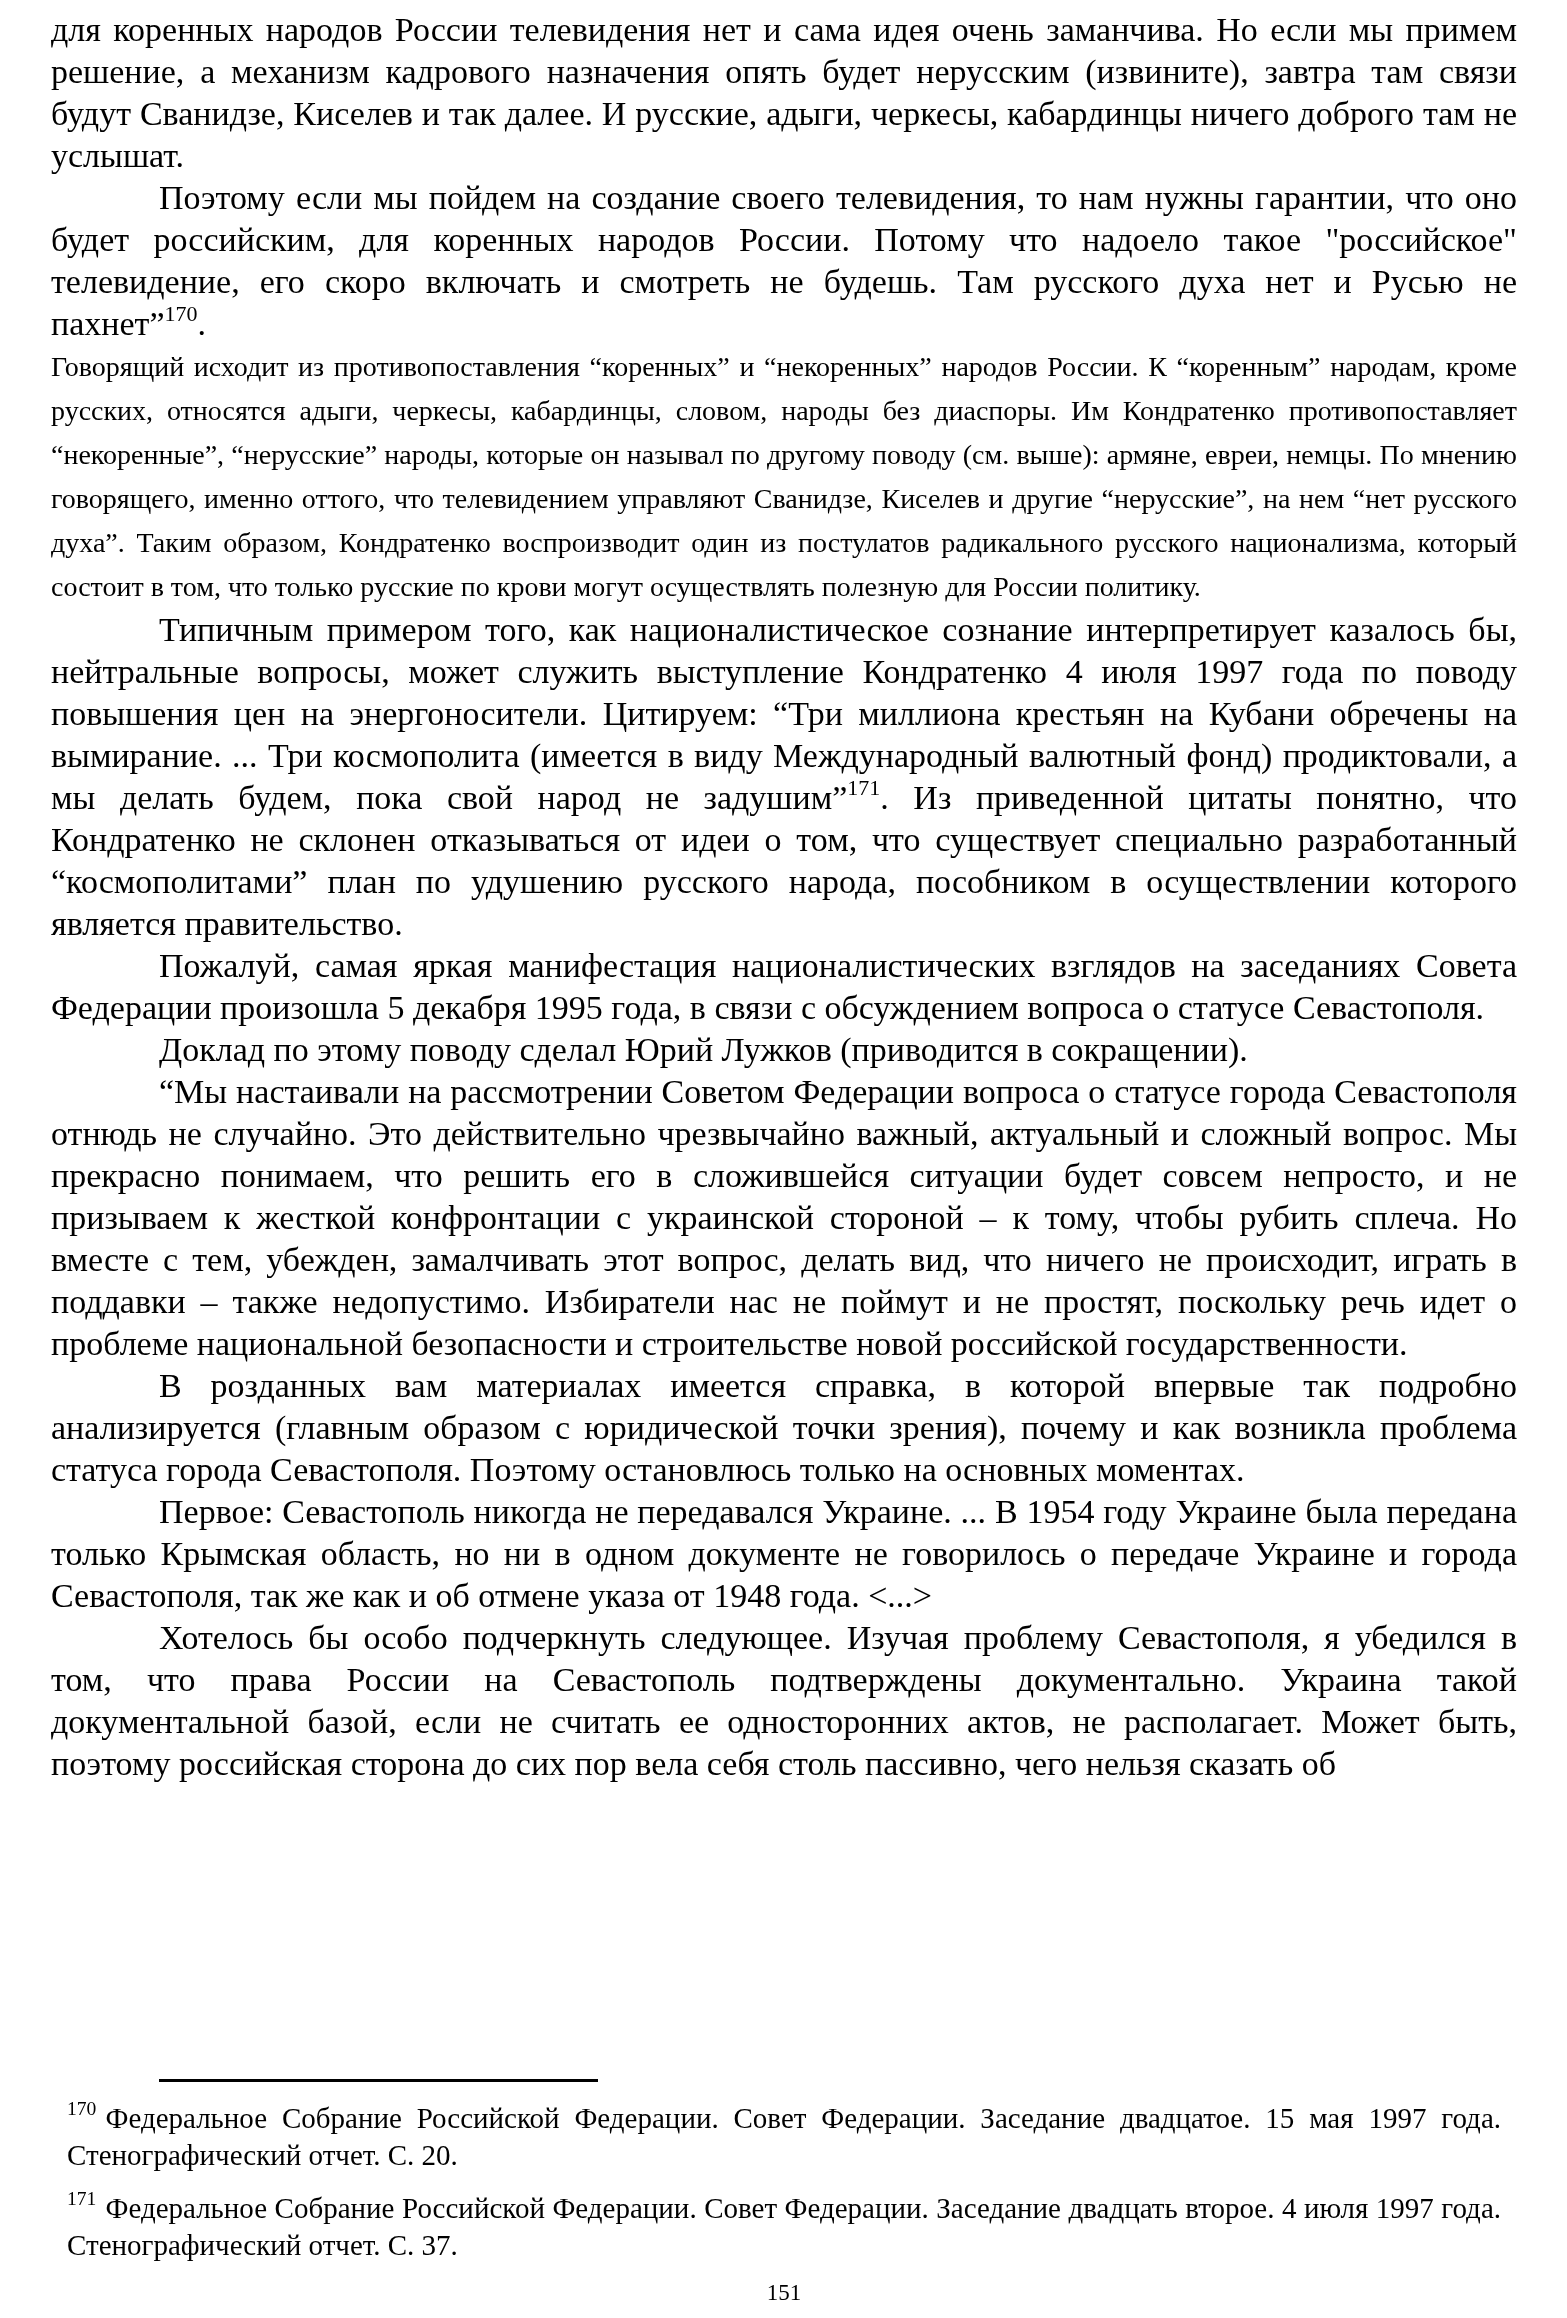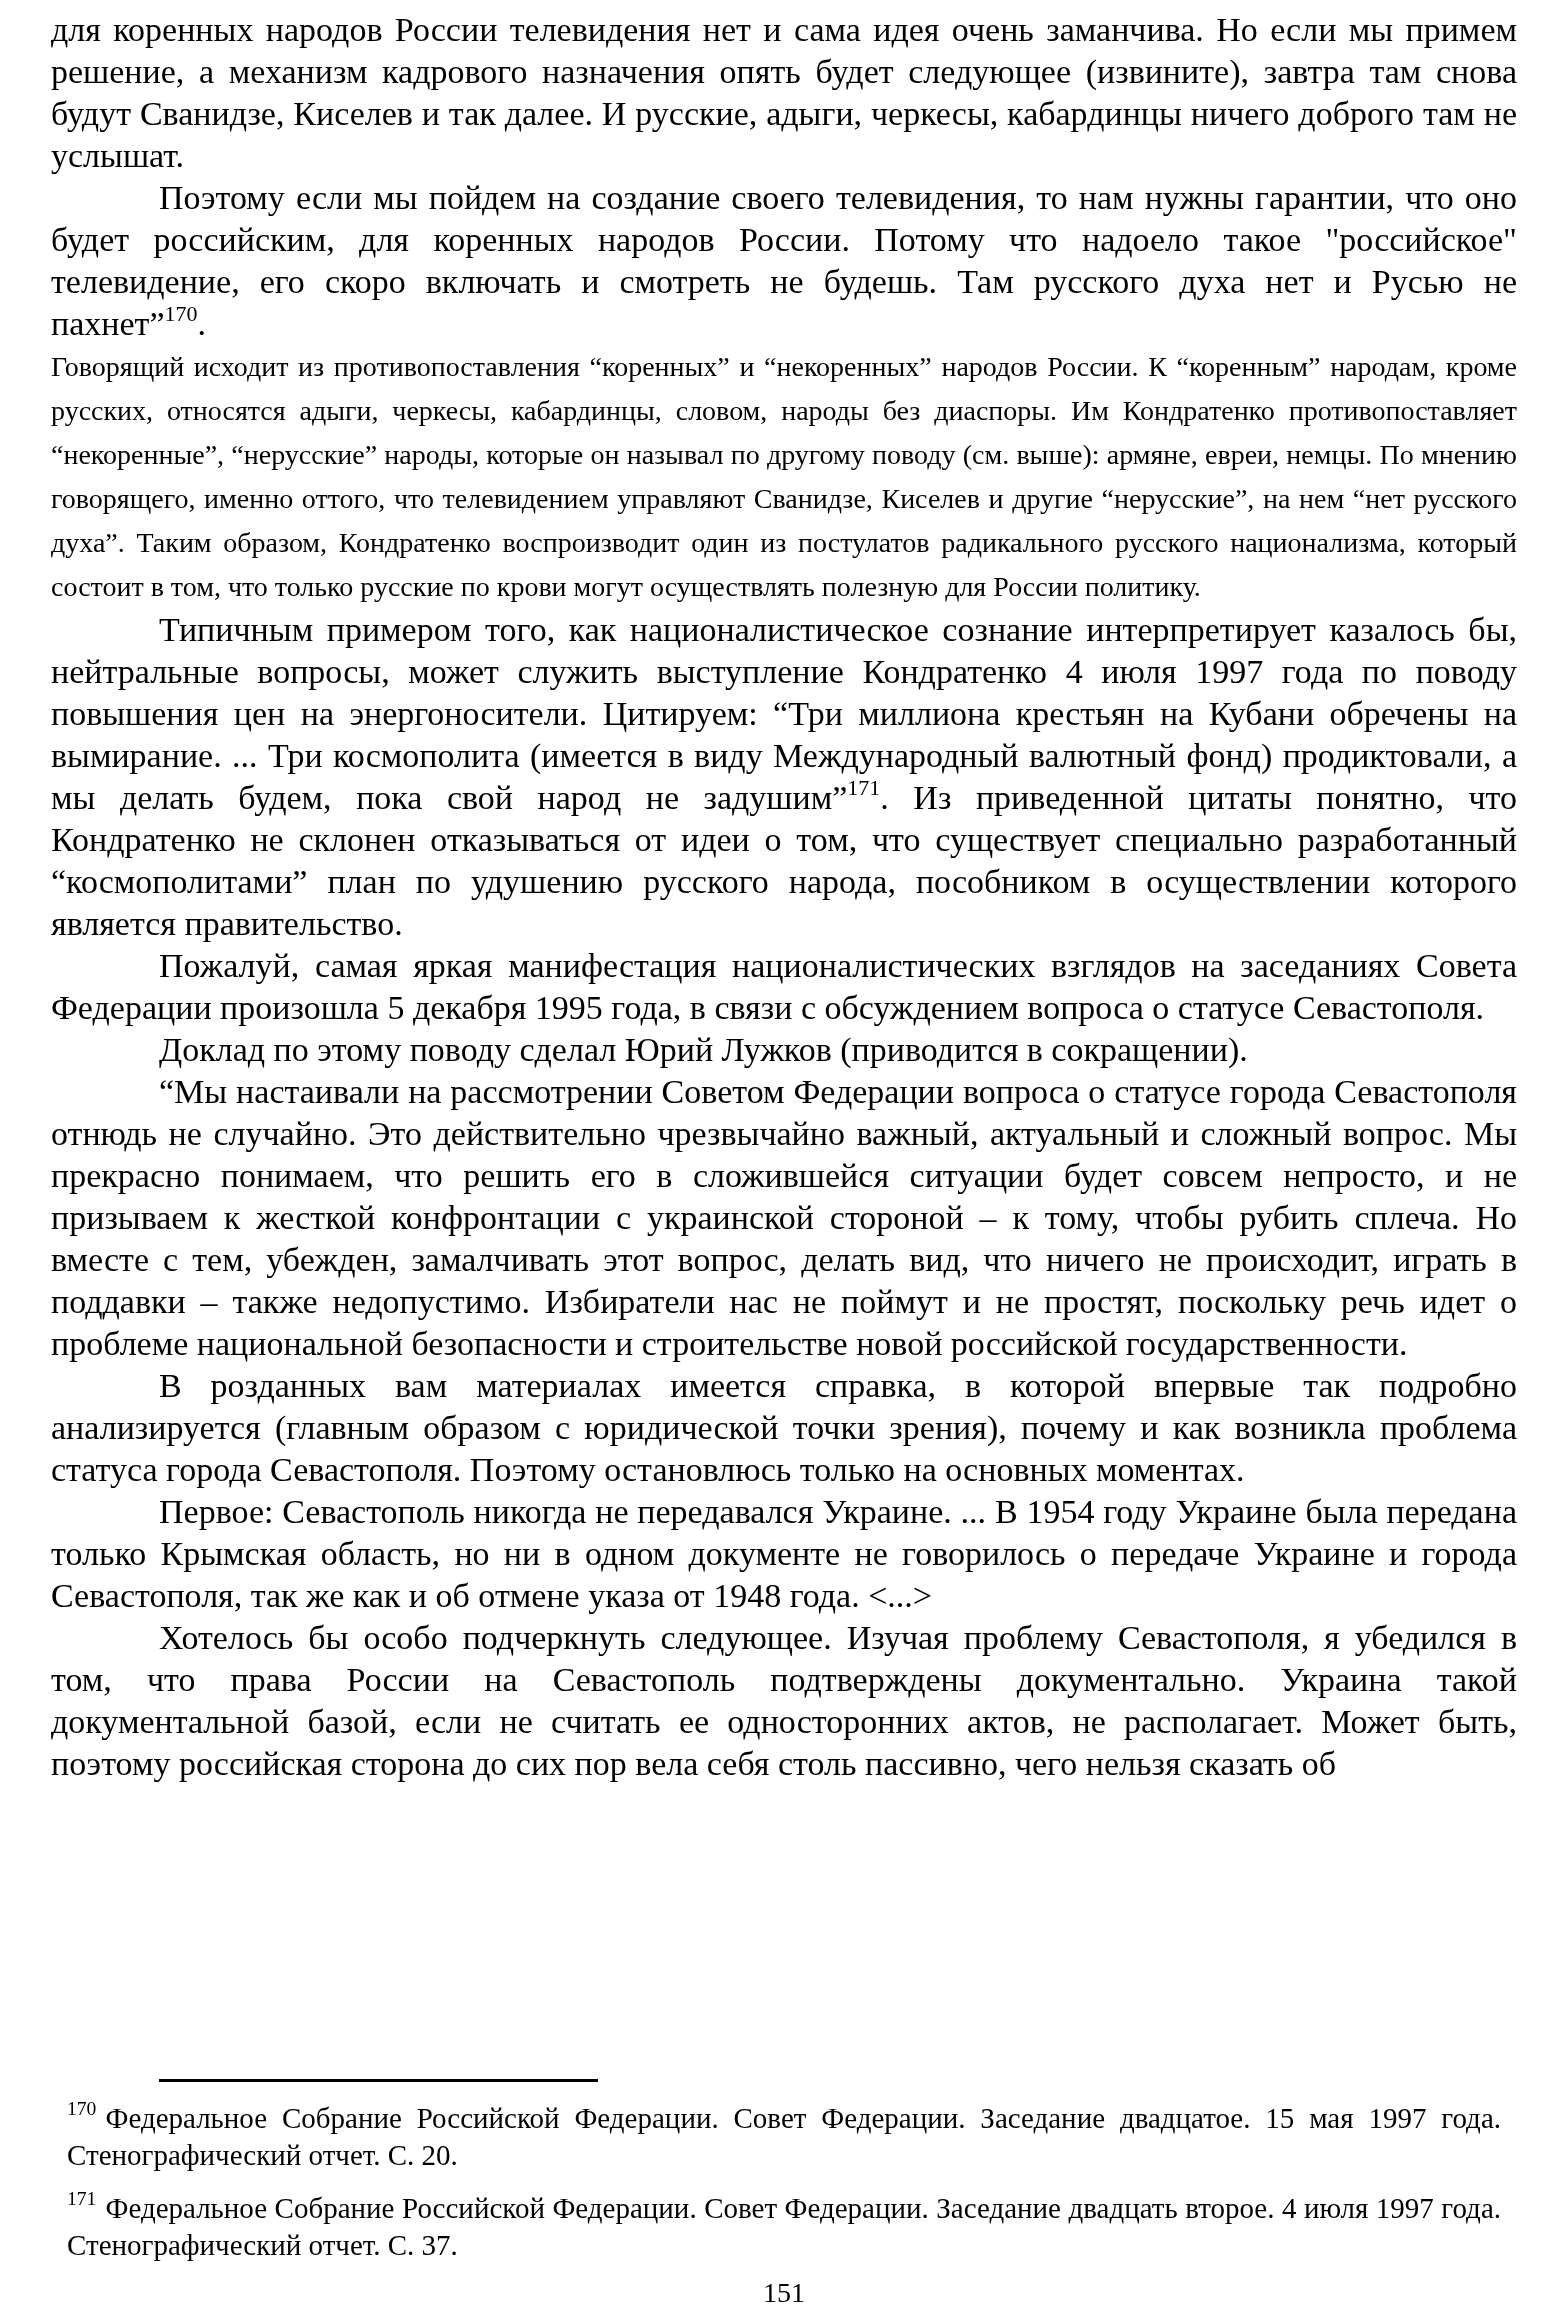--- a/index.html
+++ b/index.html
@@ -71,30 +71,30 @@
     line-height: 0;
     vertical-align: 13px;
     padding-right: 9.1px;
   }
   .page-number {
     position: absolute;
     left: 0;
     right: 0;
     top: 2276px;
     text-align: center;
-    font-size: 28px;
+    font-size: 23px;
     line-height: 33px;
   }
 </style>
 </head>
 <body>
 
 <div class="page">
 
-  <p class="body-text continuation">для коренных народов России телевидения нет и сама идея очень заманчива. Но если мы примем решение, а механизм кадрового назначения опять будет следующее (извините), завтра там снова будут Сванидзе, Киселев и так далее. И русские, адыги, черкесы, кабардинцы ничего доброго там не услышат.</p>
+  <p class="body-text continuation">для коренных народов России телевидения нет и сама идея очень заманчива. Но если мы примем решение, а механизм кадрового назначения опять будет нерусским (извините), завтра там связи будут Сванидзе, Киселев и так далее. И русские, адыги, черкесы, кабардинцы ничего доброго там не услышат.</p>
 
   <p class="body-text"><span>Поэтому если мы пойдем на создание своего телевидения, то нам нужны гарантии, что оно будет российским, для коренных народов России. Потому что надоело такое "российское" телевидение, его скоро включать и смотреть не будешь. Там русского духа нет и Русью не пахнет”</span><sup class="fn-ref">170</sup><span>.</span></p>
 
   <p class="commentary">Говорящий исходит из противопоставления “коренных” и “некоренных” народов России. К “коренным” народам, кроме русских, относятся адыги, черкесы, кабардинцы, словом, народы без диаспоры. Им Кондратенко противопоставляет “некоренные”, “нерусские” народы, которые он называл по другому поводу (см. выше): армяне, евреи, немцы. По мнению говорящего, именно оттого, что телевидением управляют Сванидзе, Киселев и другие “нерусские”, на нем “нет русского духа”. Таким образом, Кондратенко воспроизводит один из постулатов радикального русского национализма, который состоит в том, что только русские по крови могут осуществлять полезную для России политику.</p>
 
   <p class="body-text"><span>Типичным примером того, как националистическое сознание интерпретирует казалось бы, нейтральные вопросы, может служить выступление Кондратенко 4 июля 1997 года по поводу повышения цен на энергоносители. Цитируем: “Три миллиона крестьян на Кубани обречены на вымирание. ... Три космополита (имеется в виду Международный валютный фонд) продиктовали, а мы делать будем, пока свой народ не задушим”</span><sup class="fn-ref">171</sup><span>. Из приведенной цитаты понятно, что Кондратенко не склонен отказываться от идеи о том, что существует специально разработанный “космополитами” план по удушению русского народа, пособником в осуществлении которого является правительство.</span></p>
 
 
   <p class="body-text">Пожалуй, самая яркая манифестация националистических взглядов на заседаниях Совета Федерации произошла 5 декабря 1995 года, в связи с обсуждением вопроса о статусе Севастополя.</p>
 

